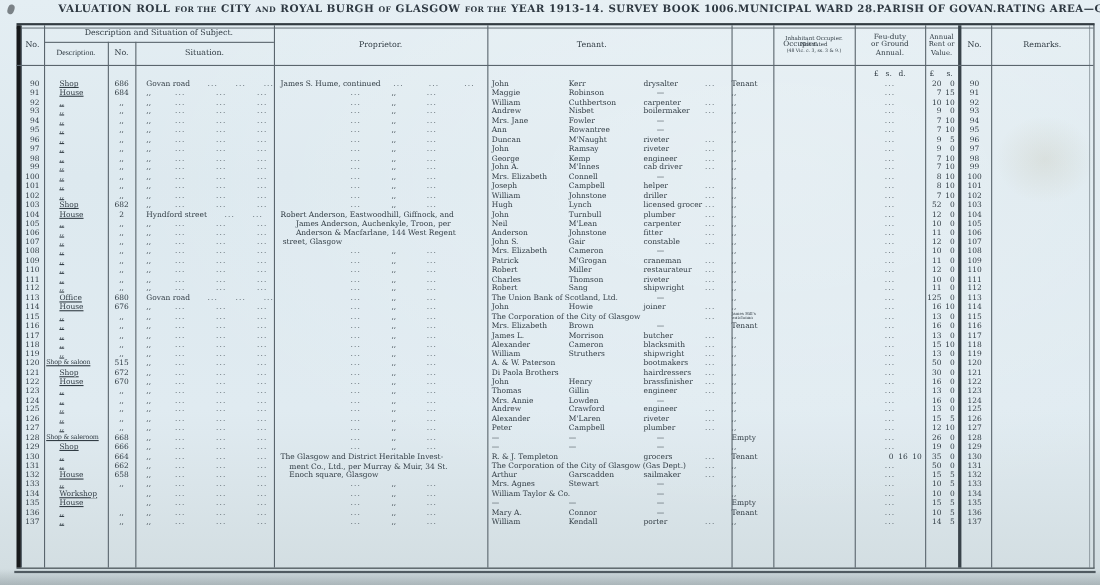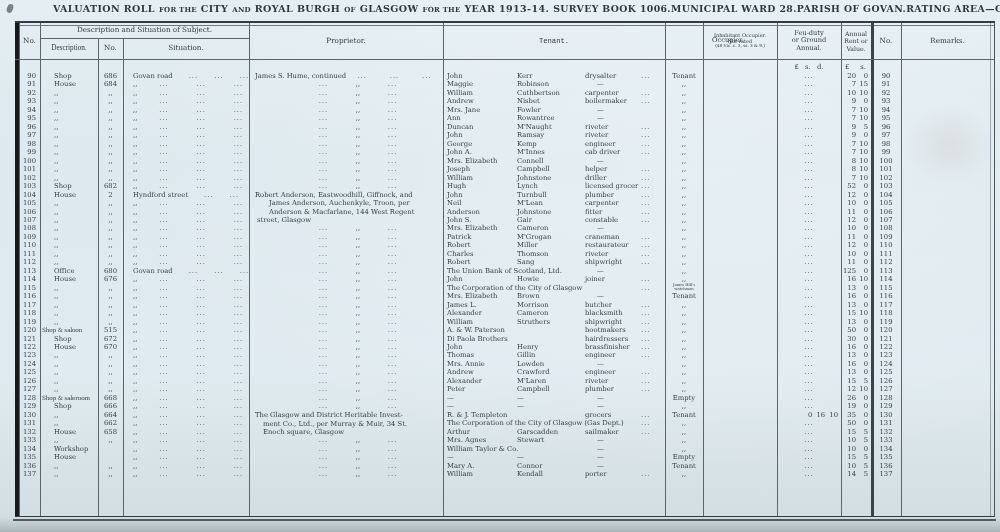--- a/index.html
+++ b/index.html
@@ -48,34 +48,34 @@
     justify-content:center;font-size:6.8px;color:#303b43;padding-bottom:1px;box-sizing:border-box;}
   .units.spread{justify-content:space-between;padding-left:4px;padding-right:5px;}
   .units .ws{word-spacing:4px;}
 
   
   #rows{position:absolute;left:0;top:49px;width:979px;height:407px;}
   .row{display:flex;height:8.479px;padding-left:4px;box-sizing:border-box;
     font-size:6.8px;line-height:8.3px;color:#323d45;white-space:nowrap;}
   .cl{flex:none;box-sizing:border-box;overflow:visible;}
   .w-no1{width:21px;text-align:right;padding-right:4px;}
-  .w-desc{width:58px;padding-left:14px;}
+  .w-desc{width:58px;padding-left:14px;text-decoration:underline;}
   .w-desc.long{font-size:5.8px;padding-left:2px;letter-spacing:-.2px;}
   .w-sno{width:25px;text-align:center;}
   .w-sit{width:126px;display:flex;gap:16px;}
   .sit-t{padding-left:10px;flex:none;}
   .dots{flex:1;text-align:center;color:#49545c;letter-spacing:1px;}
   .w-prop{width:194px;display:flex;}
   .w-prop.pd{justify-content:space-between;padding:0 18px 0 42px;}
   .prop-text{padding-left:6px;flex:none;}
   .w-ten{width:222px;position:relative;}
   .w-ten span{position:absolute;top:0;}
   .t1{left:4px;} .t2{left:74px;} .t3{left:142px;} .t3.dash{left:154px;}
   .tdots{left:198px;letter-spacing:1px;color:#49545c;}
-  .w-occ{width:38px;text-align:center;}
+  .w-occ{width:38px;}
   .w-occ.tiny{font-size:3.7px;line-height:3.9px;white-space:normal;padding-top:.5px;}
   .w-inh{width:74px;}
   .w-feu{width:64px;text-align:center;color:#49545c;letter-spacing:1px;}
   .w-feu.val{text-align:right;padding-right:3px;word-spacing:2px;letter-spacing:0;color:#323d45;}
   .w-rent{width:30px;display:flex;padding-right:3px;}
   .r-l{flex:1;text-align:right;} .r-s{width:12px;text-align:right;}
   .w-no2{width:30px;text-align:center;}
   .w-rem{width:93px;}
   .pblock{position:absolute;width:192px;left:240px;color:#323d45;}
   .pblock div{height:8.479px;line-height:8.3px;font-size:6.8px;white-space:nowrap;}
@@ -122,21 +122,21 @@
     </div>
   <div class="hc sub" style="left:83px;width:25px;">
       <span>No.</span>
     </div>
   <div class="hc sub" style="left:108px;width:126px;">
       <span>Situation.</span>
     </div>
   <div class="hc tall" style="left:234px;width:194px;">
       <span class="l1">Proprietor.</span>
     </div>
-  <div class="hc tall" style="left:428px;width:222px;font-family:Liberation Mono, monospace;">
+  <div class="hc tall" style="left:412px;width:222px;">
       <span class="l1">Tenant.</span>
     </div>
   <div class="hc tall" style="left:650px;width:38px;margin-left:44px;">
       <span style="font-size:6.6px;">Occupier.</span>
     </div>
   <div class="hc tall" style="left:688px;width:74px;">
     <span class="tiny1">Inhabitant Occupier.</span>
     <span class="tiny2">Not rated</span>
     <span class="tiny3">(48 Vic. c. 3, ss. 3 &amp; 9.)</span>
   </div>

